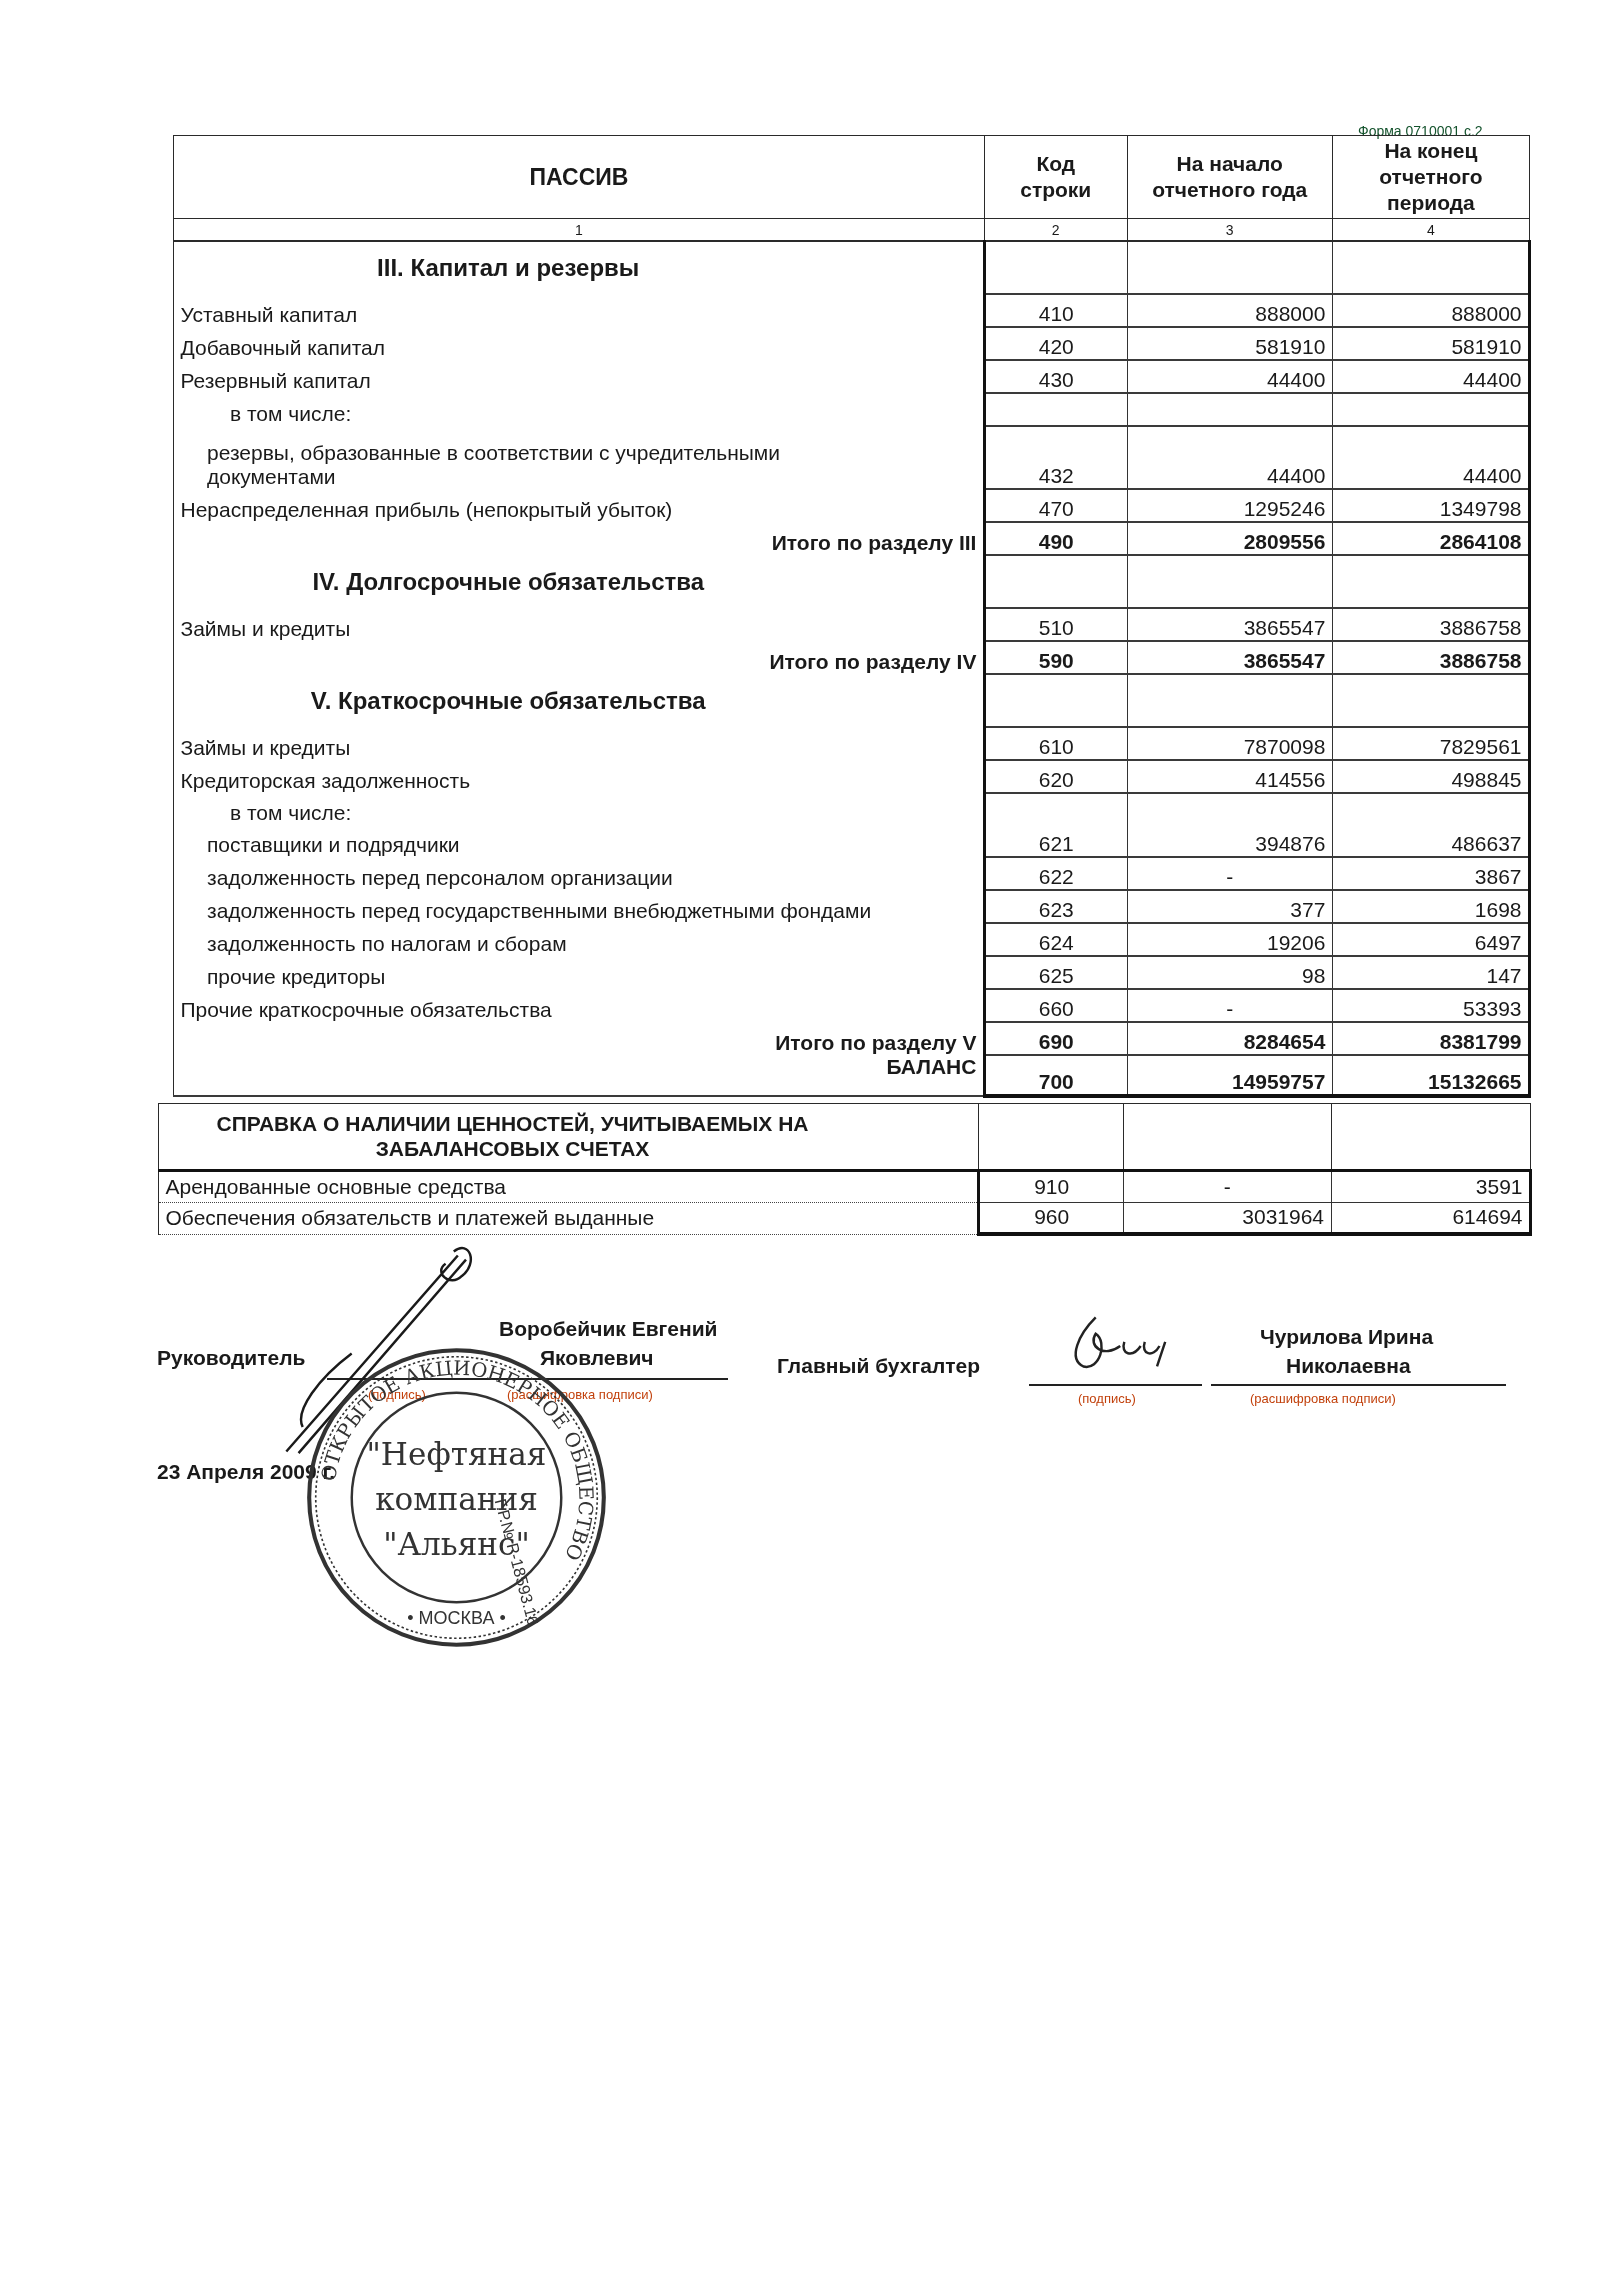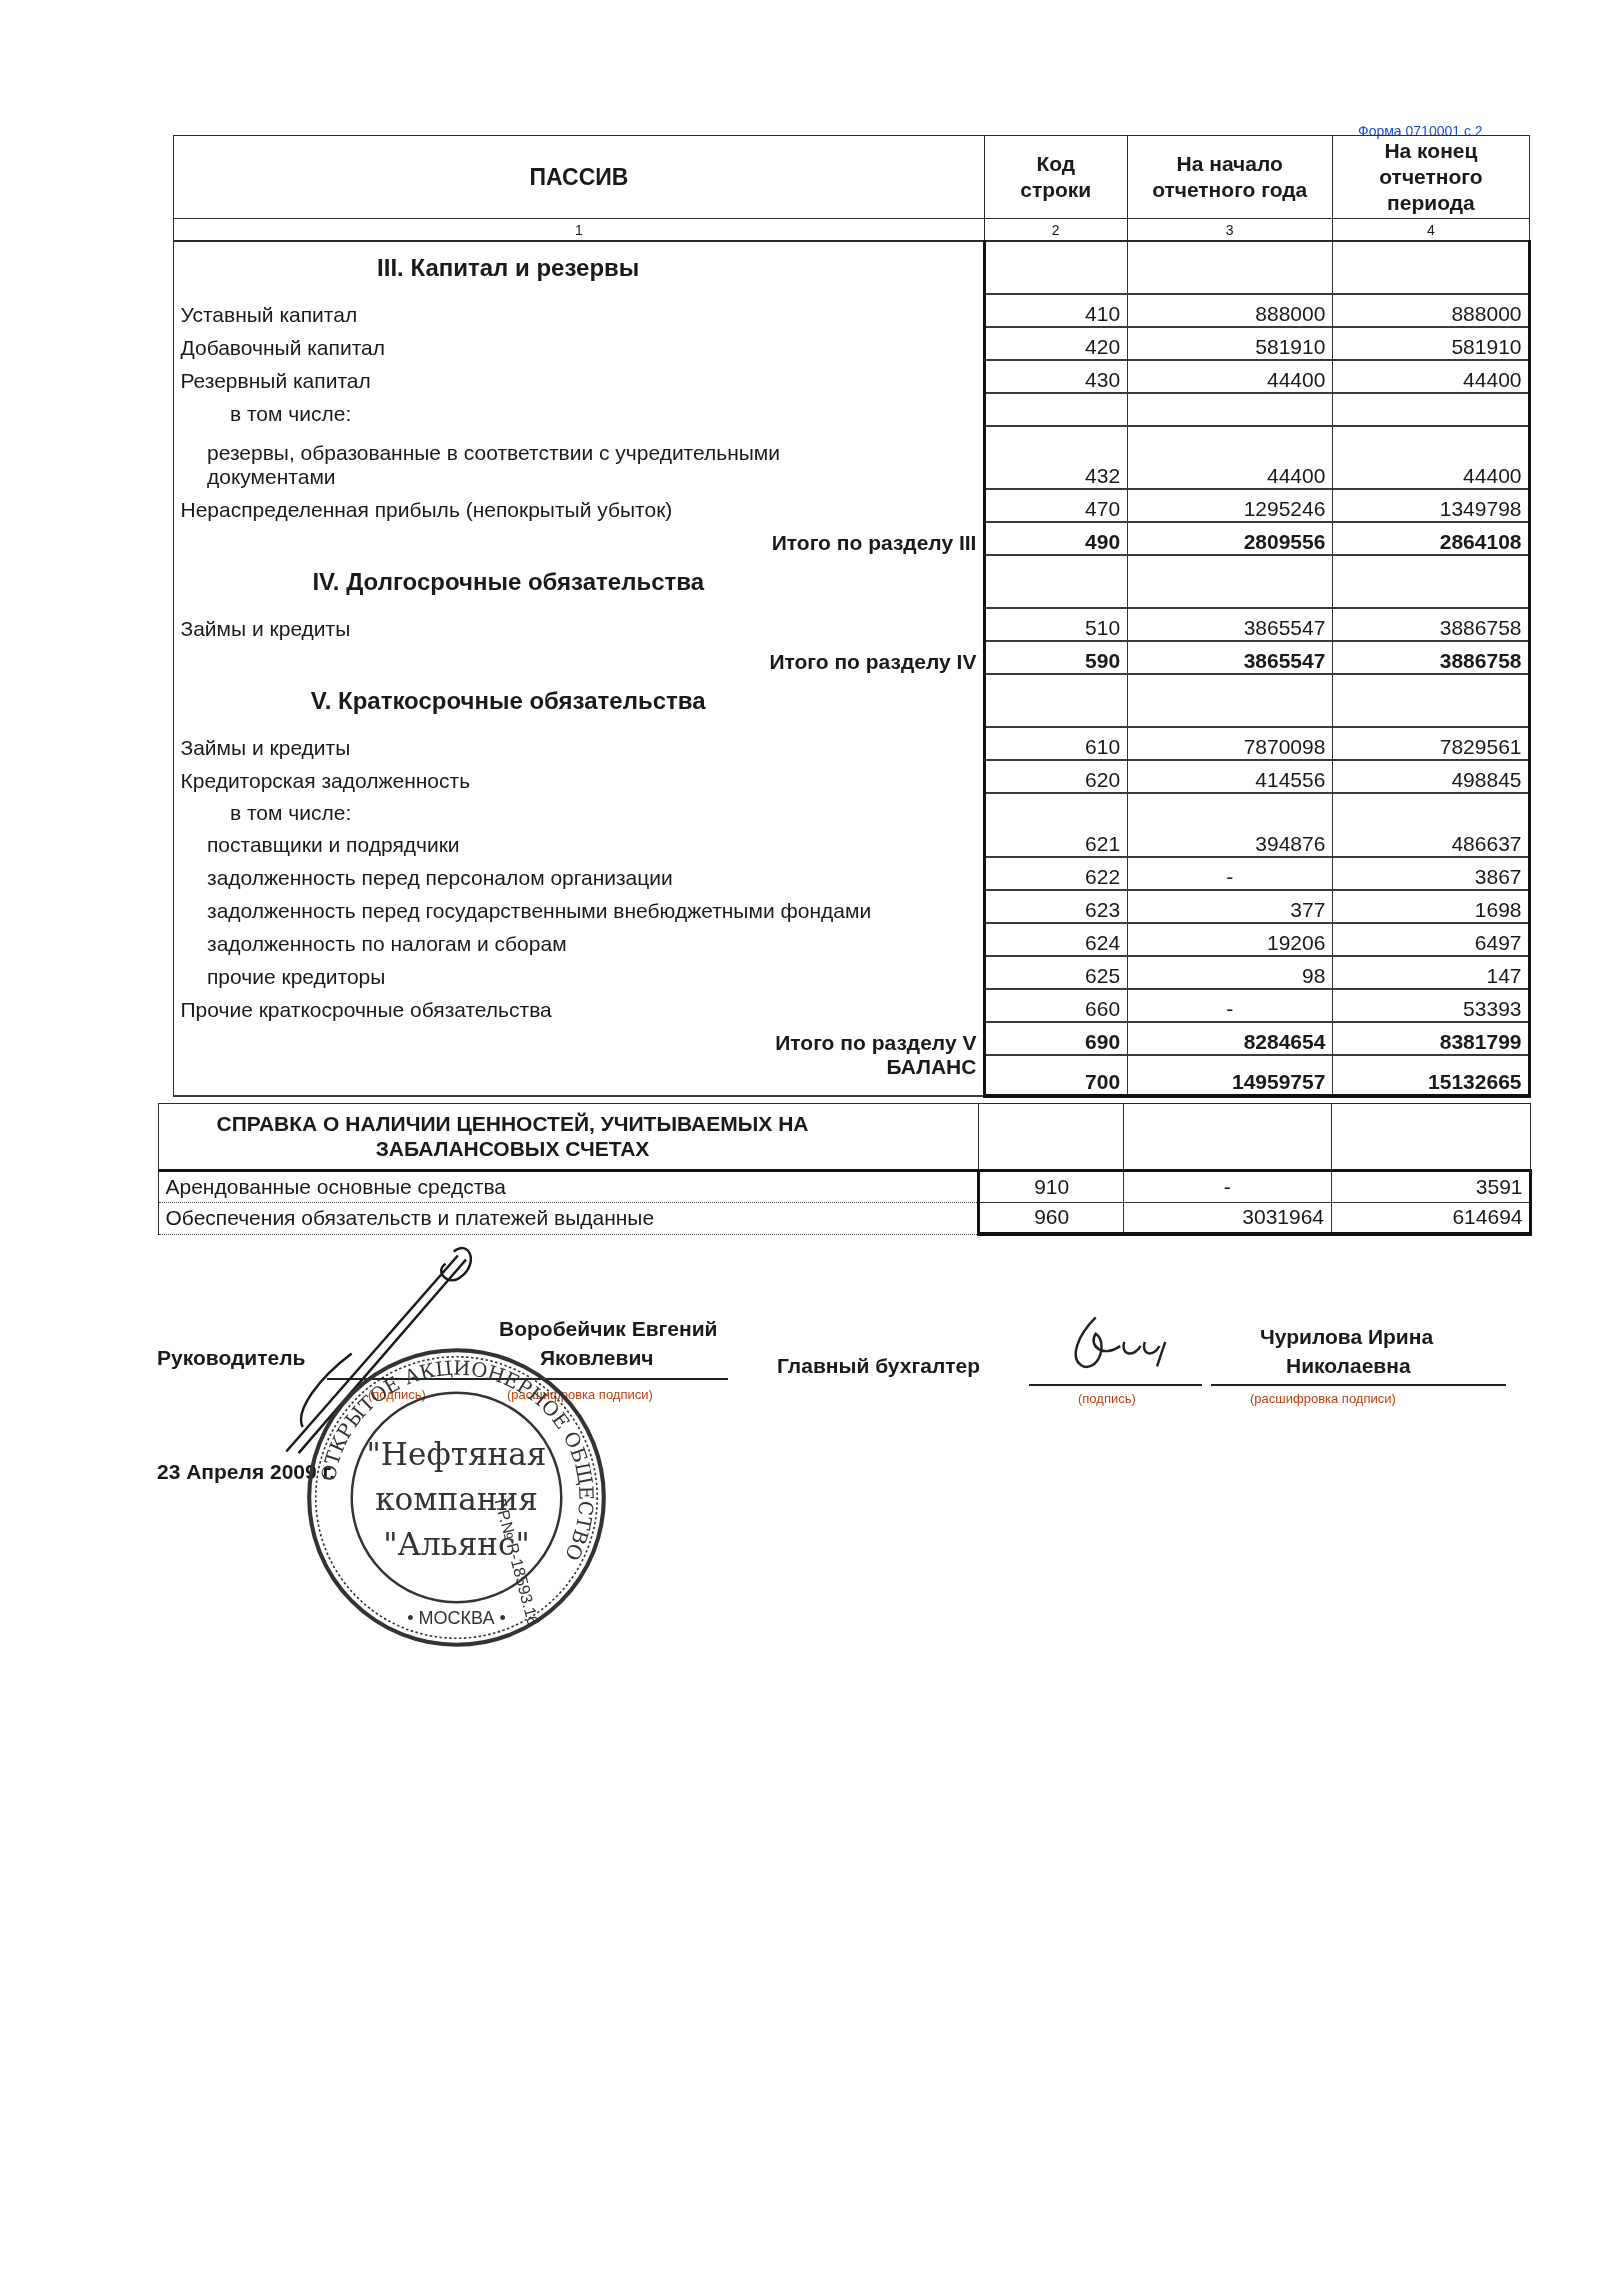--- a/index.html
+++ b/index.html
@@ -1,36 +1,36 @@
 <!DOCTYPE html>
 <html style="font-size:13px"><head>
 <meta charset="utf-8">
 <style>
   html, body { margin: 0; padding: 0; background: #ffffff; }
   body { width: 1623px; height: 2295px; position: relative; overflow: hidden;
          font-family: "Liberation Sans", sans-serif; color: #1a1a1a; }
   .page { position: absolute; left: 0; top: 0; width: 1623px; height: 2295px; }
 
-  .form-code { position: absolute; left: 1358px; top: 123px; font-size: 14px; color: #1d4ed8; }
+  .form-code { position: absolute; left: 1358px; top: 123px; font-size: 14px; color: #14532d; }
 
   
   .tbl { position: absolute; left: 173px; top: 135px; width: 1358px; border-collapse: collapse; table-layout: fixed; }
   .tbl td { padding: 0 6.5px; font-size: 21px; vertical-align: bottom; }
   .col1 { width: 790px; }
   .col2 { width: 139px; }
   .col3 { width: 200px; }
   .col4 { width: 192px; }
 
   .hdr td { border: 1.6px solid #2a2a2a; text-align: center; vertical-align: middle; font-weight: bold; font-size: 21px; line-height: 26px; }
   .hdr .title { font-size: 23px; }
   .num-row td { border-left: 1.6px solid #2a2a2a; border-right: 1.6px solid #2a2a2a; border-bottom: 2.5px solid #2a2a2a; text-align: center; font-size: 14px; height: 21px; vertical-align: middle; font-weight: normal; }
 
   .r td { height: 31px; }
   .r td.lbl { border-left: 1.6px solid #2a2a2a; }
-  .r td.code { border-left: 3.3px solid #111; border-right: 1.2px solid #333; text-align: right; border-bottom: 2.5px solid #3a3a3a; }
+  .r td.code { border-left: 3.3px solid #111; border-right: 1.2px solid #333; text-align: center; border-bottom: 2.5px solid #3a3a3a; }
   .r td.v3 { border-right: 1.2px solid #333; text-align: right; border-bottom: 2.5px solid #3a3a3a; }
   .r td.v4 { border-right: 3.3px solid #111; text-align: right; border-bottom: 2.5px solid #3a3a3a; }
   .r.nob td.code, .r.nob td.v3, .r.nob td.v4 { border-bottom: none; }
   .r.sec td { height: 51px; margin-top: 23px; }
   .r.sec td.lbl { text-align: center; font-weight: bold; font-size: 24px; padding-right: 147px; vertical-align: middle; }
   .r.total td { font-weight: bold; }
   .r.total td.lbl { text-align: right; }
   .r.tall td { height: 61px; }
   .r.last td.code, .r.last td.v3, .r.last td.v4 { border-bottom: 4.1px solid #111; }
   .r.last td.lbl { border-bottom: 2.5px solid #3a3a3a; }

